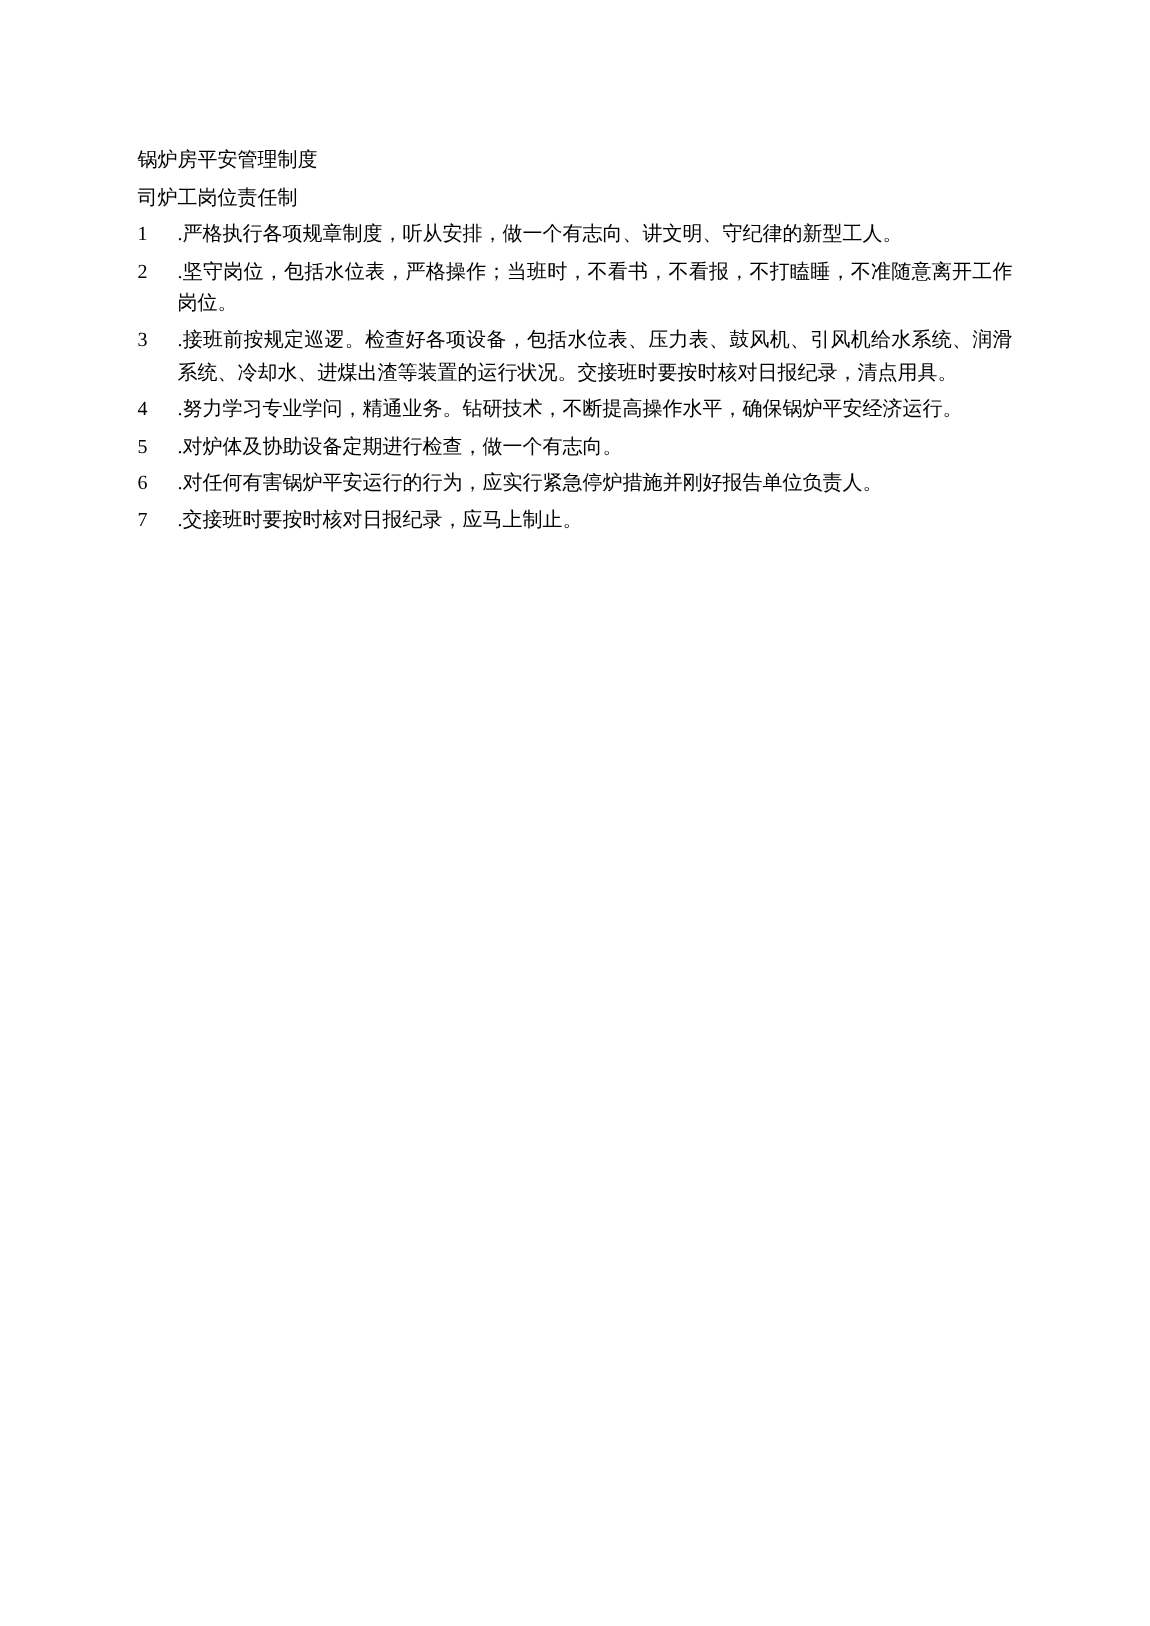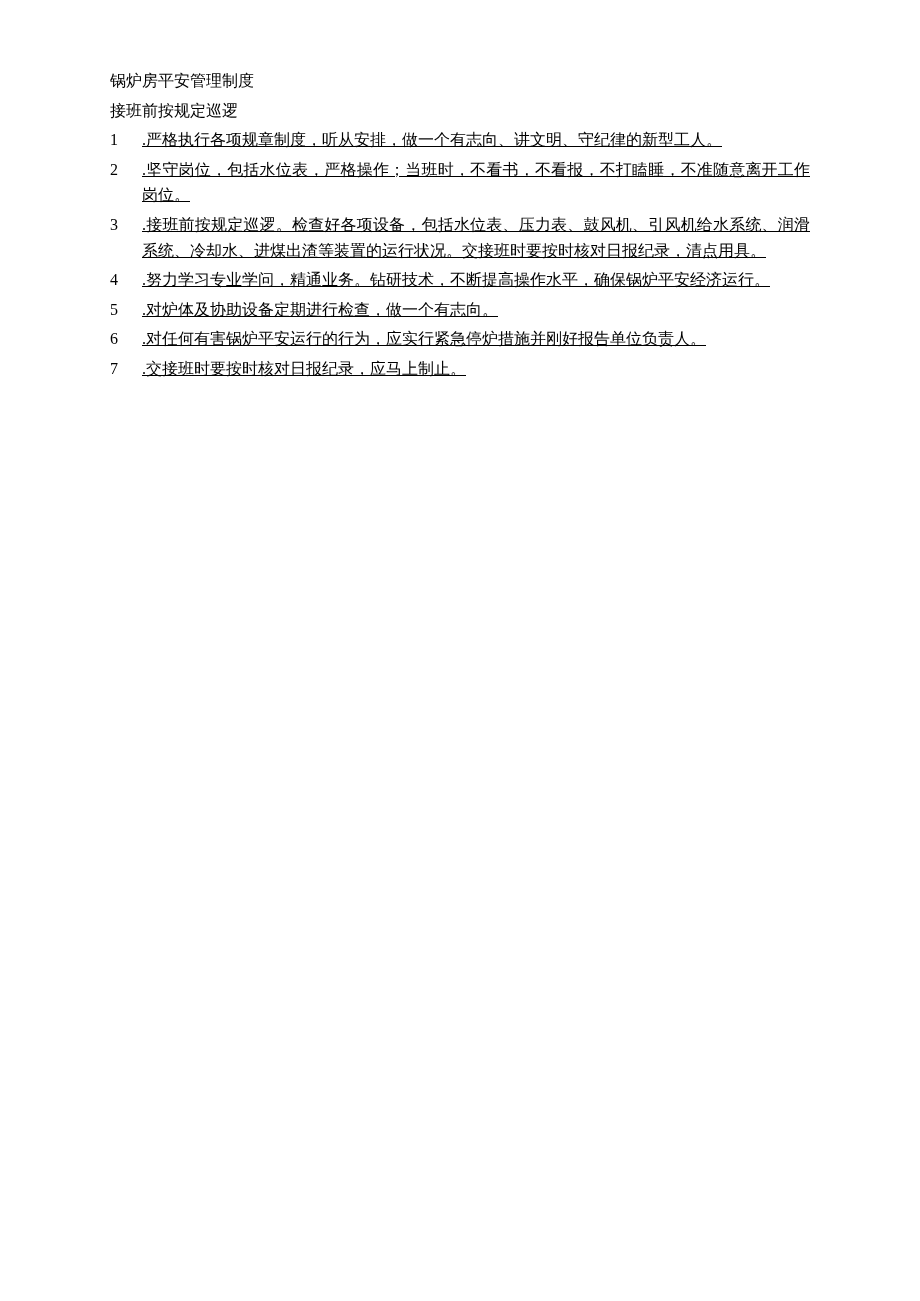--- a/index.html
+++ b/index.html
@@ -10,49 +10,48 @@
     body {
       width: 920px;
       height: 1301px;
       background: #ffffff;
       font-family: "SimSun", "宋体", serif;
       font-size: 16px;
       color: #000000;
       line-height: 1.6;
     }
     .page {
-      padding: 68px 110px 0 110px;
+      padding: 116px 110px 0 110px;
     }
     .title-line {
       margin-bottom: 4px;
     }
     .subtitle-line {
       margin-bottom: 4px;
     }
     .item {
       display: flex;
       margin-bottom: 4px;
     }
     .item-number {
       min-width: 26px;
       flex-shrink: 0;
     }
     .item-text {
       flex: 1;
       text-align: justify;
       padding-left: 6px;
-      text-decoration: underline;
     }
   </style>
 </head>
 <body>
 
 <div class="page">
   <div class="title-line">锅炉房平安管理制度</div>
-  <div class="subtitle-line">接班前按规定巡逻</div>
+  <div class="subtitle-line">司炉工岗位责任制</div>
 
   <div class="item">
     <span class="item-number">1</span>
     <span class="item-text">.严格执行各项规章制度，听从安排，做一个有志向、讲文明、守纪律的新型工人。</span>
   </div>
 
   <div class="item">
     <span class="item-number">2</span>
     <span class="item-text">.坚守岗位，包括水位表，严格操作；当班时，不看书，不看报，不打瞌睡，不准随意离开工作岗位。</span>
   </div>

